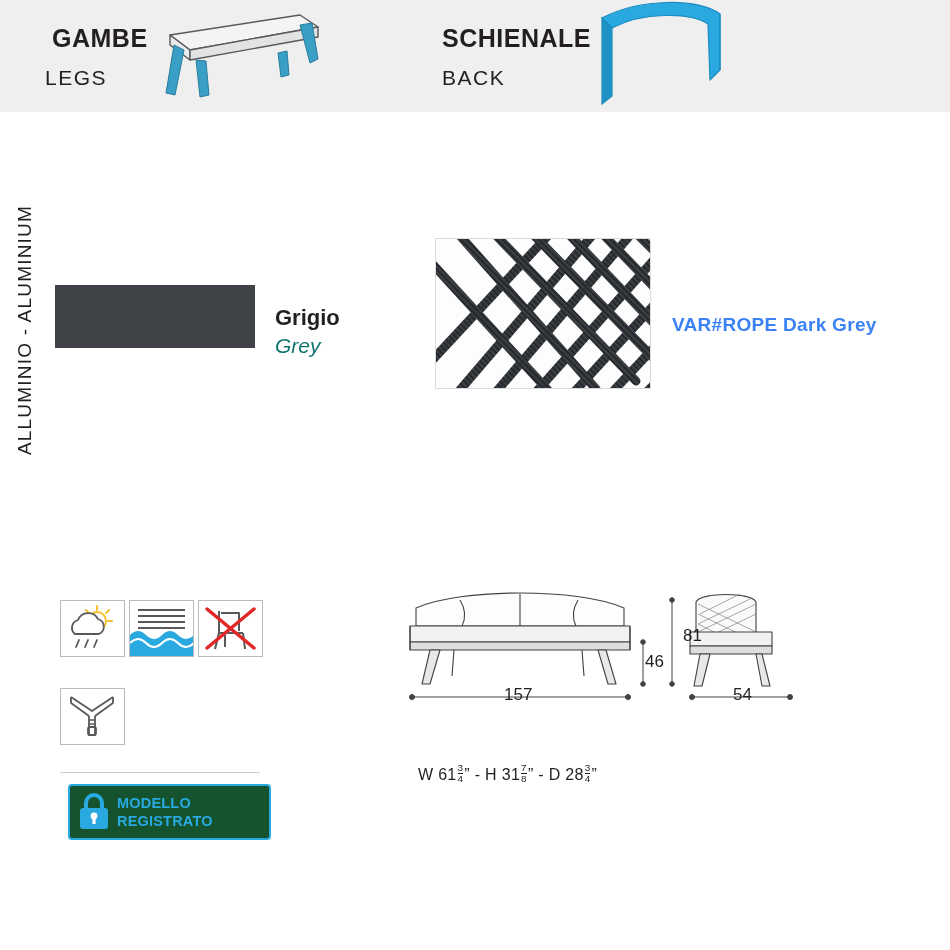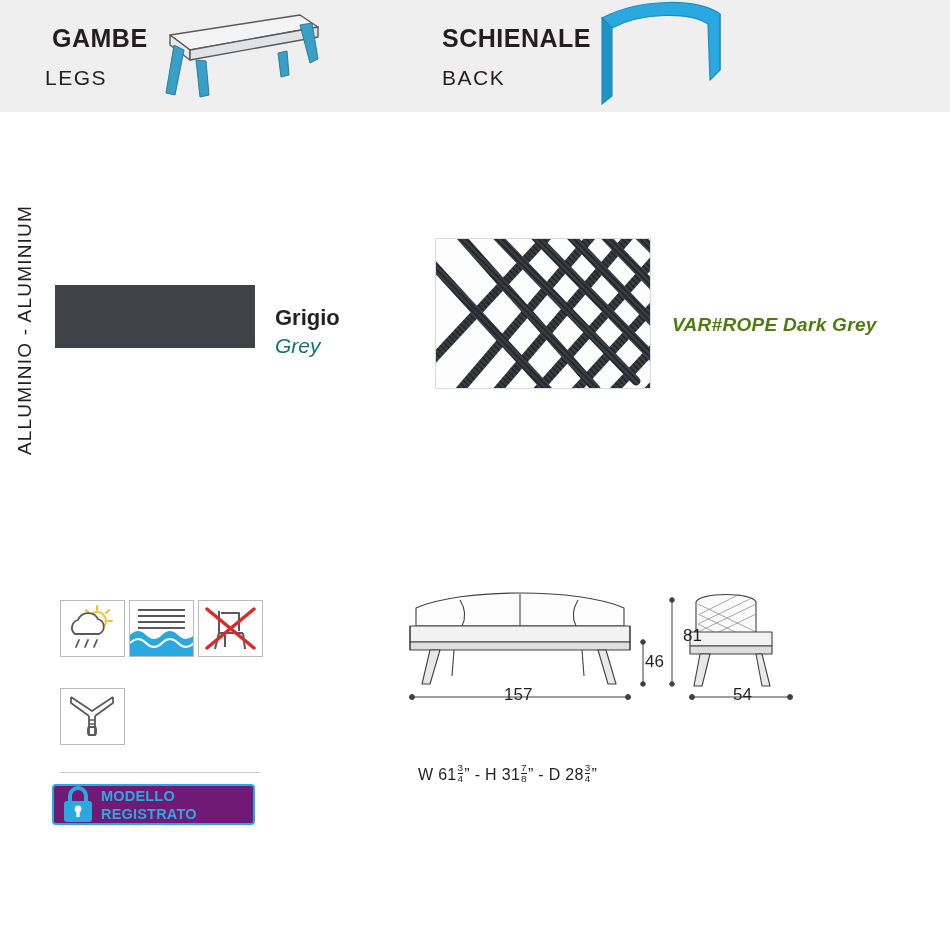--- a/index.html
+++ b/index.html
@@ -88,22 +88,21 @@
     width: 216px; height: 151px;
     border: 1px solid #d9dadb;
     overflow: hidden;
     background: #fbfbfb;
   }
   .rope-label {
     position: absolute;
     left: 672px; top: 314px;
     font-size: 19px; font-weight: bold;
     letter-spacing: 0.3px;
-    color: #4d7c0f;
-    font-style: italic;
+    color: #3b82f6;
   }
 
   
   .care-grid { position: absolute; left: 60px; top: 600px; }
   .care-cell {
     position: absolute;
     width: 65px; height: 57px;
     border: 1px solid #b9bbbd;
     background: #ffffff;
     overflow: hidden;
@@ -115,25 +114,25 @@
 
   
   .reg-sep {
     position: absolute;
     left: 60px; top: 772px;
     width: 200px; height: 1px;
     background: #c9cbcd;
   }
   .reg-badge {
     position: absolute;
-    left: 52px; top: 784px;
-    width: 203px; height: 41px;
+    left: 68px; top: 784px;
+    width: 203px; height: 56px;
     border: 2px solid #29a9e0;
     border-radius: 4px;
-    background: #701a75;
+    background: #14532d;
     display: flex; align-items: center;
   }
   .reg-lock {
     width: 36px; height: 40px;
     margin-left: 6px;
     flex: none;
   }
   .reg-text { margin-left: 5px; }
   .reg-line1 {
     font-size: 14.5px; font-weight: bold; color: #29a9e0;

